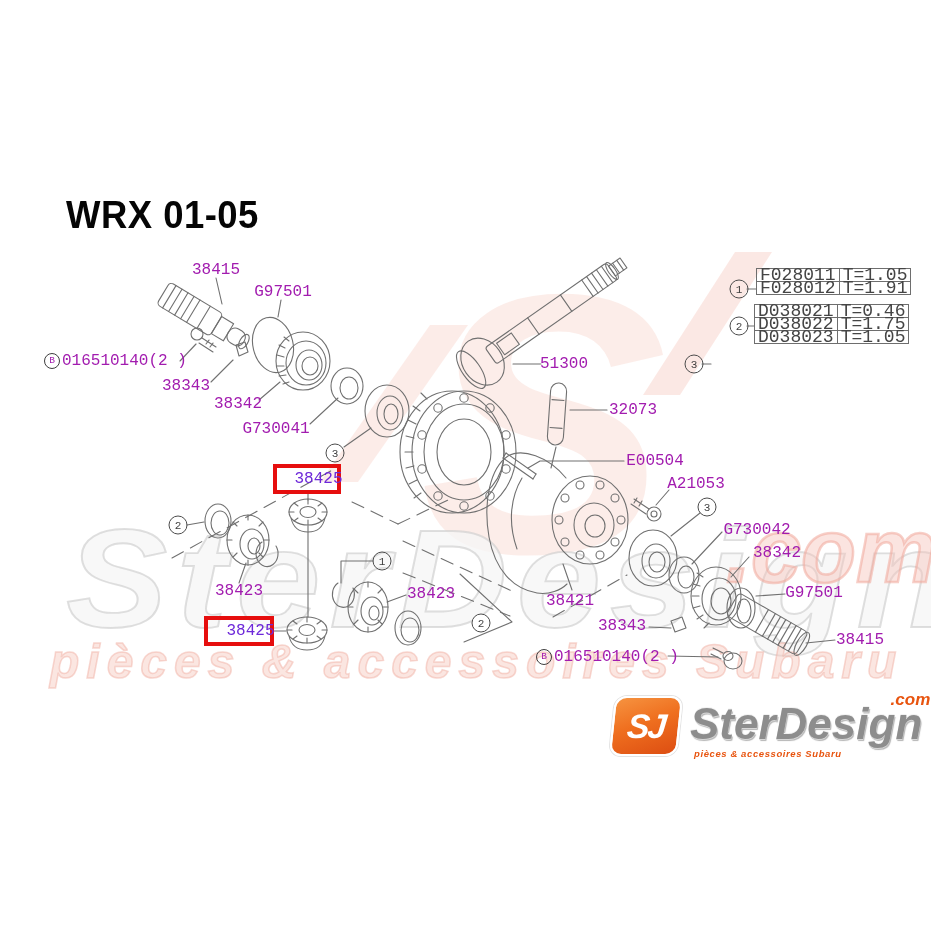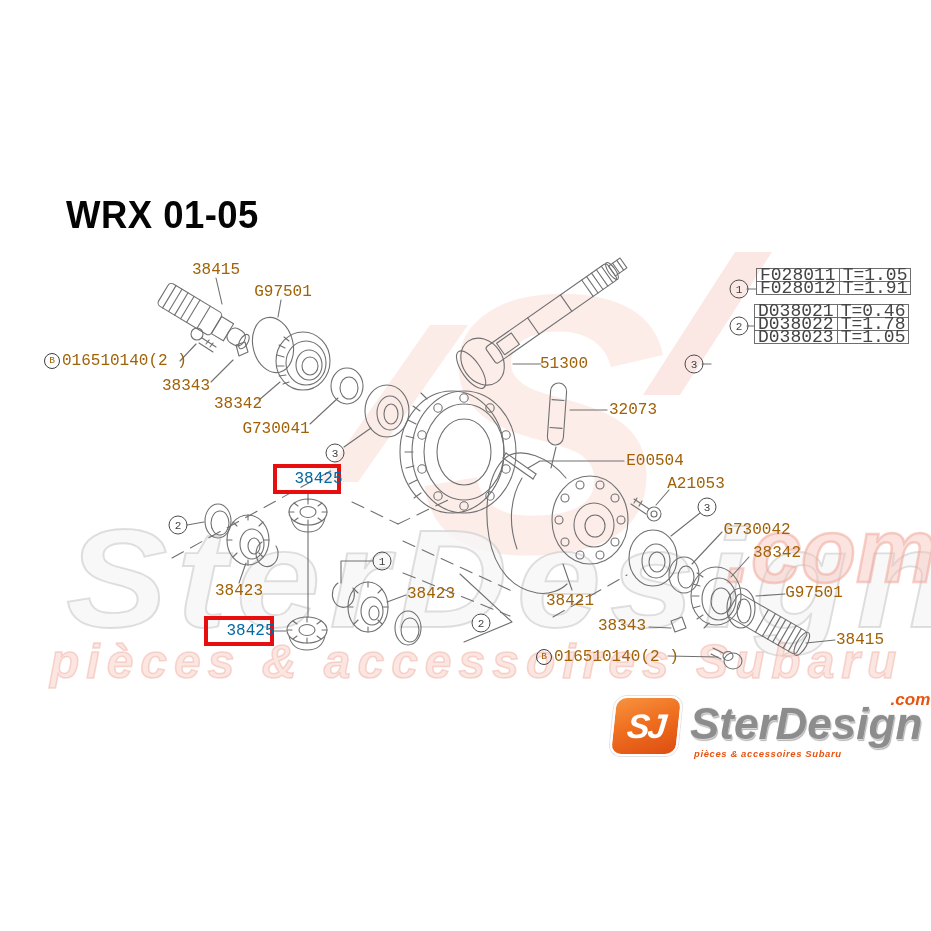--- a/index.html
+++ b/index.html
@@ -16,32 +16,32 @@
   .wm-tagline{left:50px;top:634px;font-size:48px;line-height:56px;letter-spacing:7px;
       color:rgba(248,206,196,0.5);-webkit-text-stroke:1.5px rgba(242,178,166,0.5);}
   .wm-shapes{z-index:0;}
   
   .art{position:absolute;left:0;top:0;z-index:2;}
   
   .title{position:absolute;left:66px;top:194px;z-index:3;
       font-family:"Liberation Sans","DejaVu Sans",sans-serif;font-weight:bold;font-size:38px;
       letter-spacing:0.5px;color:#050505;transform:scaleX(0.96);transform-origin:left;}
   
-  .plabel{position:absolute;z-index:3;font-size:16px;color:#a16207;white-space:pre;
+  .plabel{position:absolute;z-index:3;font-size:16px;color:#a21caf;white-space:pre;
       transform:translate(-50%,-50%);letter-spacing:0;}
   .plabel.left{transform:translate(0,-50%);display:flex;align-items:center;}
   .bcirc{display:inline-flex;width:14px;height:14px;border:1.2px solid #3e3e3e;border-radius:50%;
       font-size:9.5px;line-height:14px;justify-content:center;align-items:center;margin-right:2px;flex:none;}
   
   .refc{position:absolute;z-index:3;width:17px;height:17px;border:1.3px solid #4c4c4c;border-radius:50%;
       font-size:11px;color:#3e3e3e;display:flex;align-items:center;justify-content:center;
       transform:translate(-50%,-50%);background:transparent;}
   
   .hlbox{position:absolute;z-index:3;border:4px solid #e60e0e;display:flex;align-items:center;
-      justify-content:center;font-size:16px;color:#0369a1;background:transparent;box-sizing:border-box;padding-left:23px;}
+      justify-content:center;font-size:16px;color:#6d28d9;background:transparent;box-sizing:border-box;padding-left:23px;}
   
   .ptable{position:absolute;z-index:3;border-collapse:collapse;font-size:18px;color:#454545;}
   .ptable td{border:1.4px solid #6e6e6e;padding:0 3px;height:12px;line-height:12px;white-space:pre;}
   .ptable .c1{width:66px;}
   .ptable .c2{width:52px;margin-top:40px;}
   .ptable.t3 .c1{width:70px;}
   .ptable.t3 .c2{width:90px;}
   
   .logo{position:absolute;left:612px;top:696px;z-index:4;display:flex;align-items:flex-start;
       font-family:"Liberation Sans","DejaVu Sans",sans-serif;}
@@ -418,21 +418,21 @@
   </tbody>
     </table>
   <table class="ptable" style="left:754px;top:304px">
     <tbody>
         <tr>
           <td class="c1">D038021</td>
           <td class="c2">T=0.46</td>
         </tr>
     <tr>
           <td class="c1">D038022</td>
-          <td class="c2">T=1.78</td>
+          <td class="c2">T=1.75</td>
         </tr>
     <tr>
           <td class="c1">D038023</td>
           <td class="c2">T=1.05</td>
         </tr>
   </tbody>
     </table>
 
   <div class="logo">
     <div class="logo-tile">

